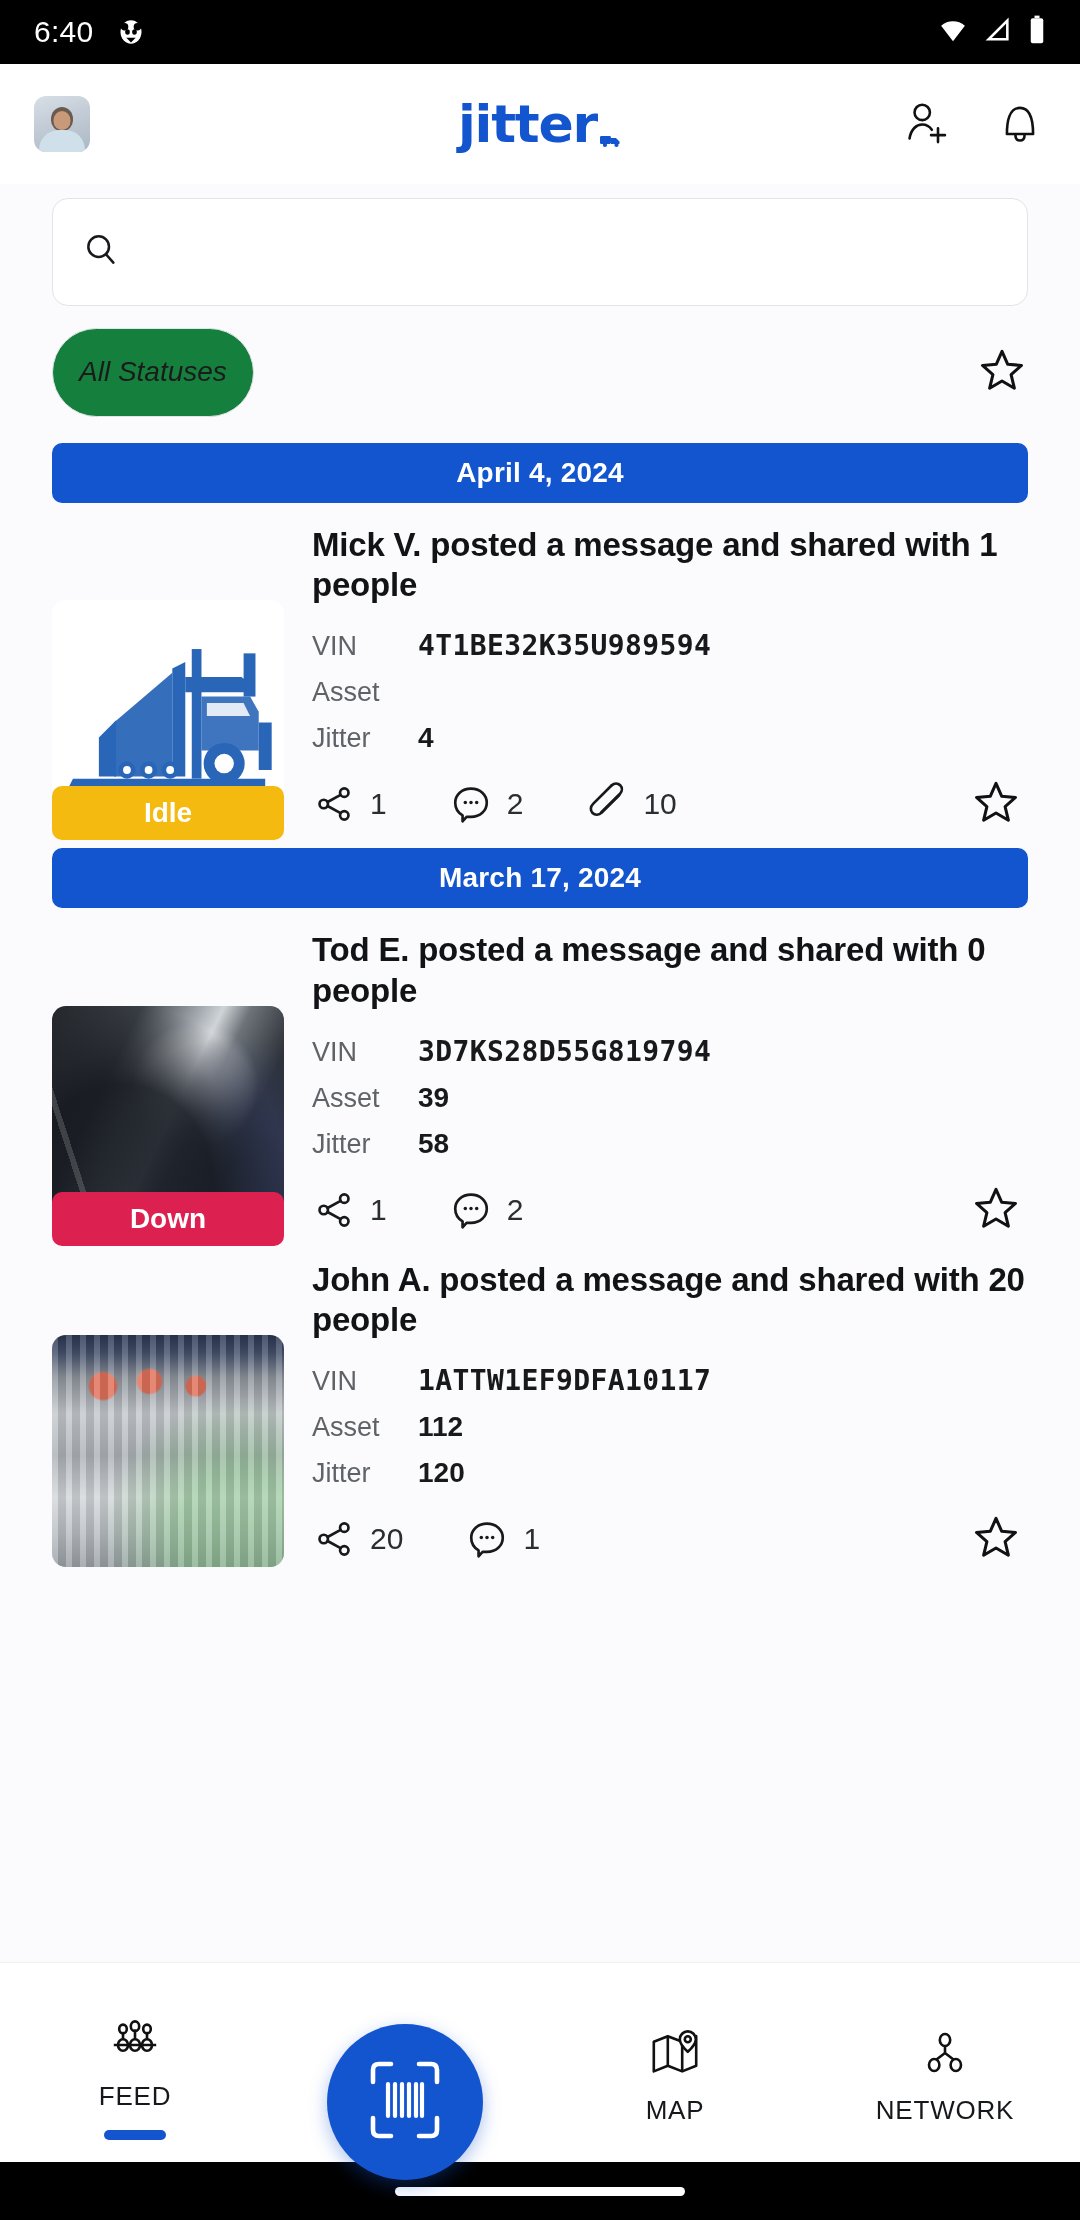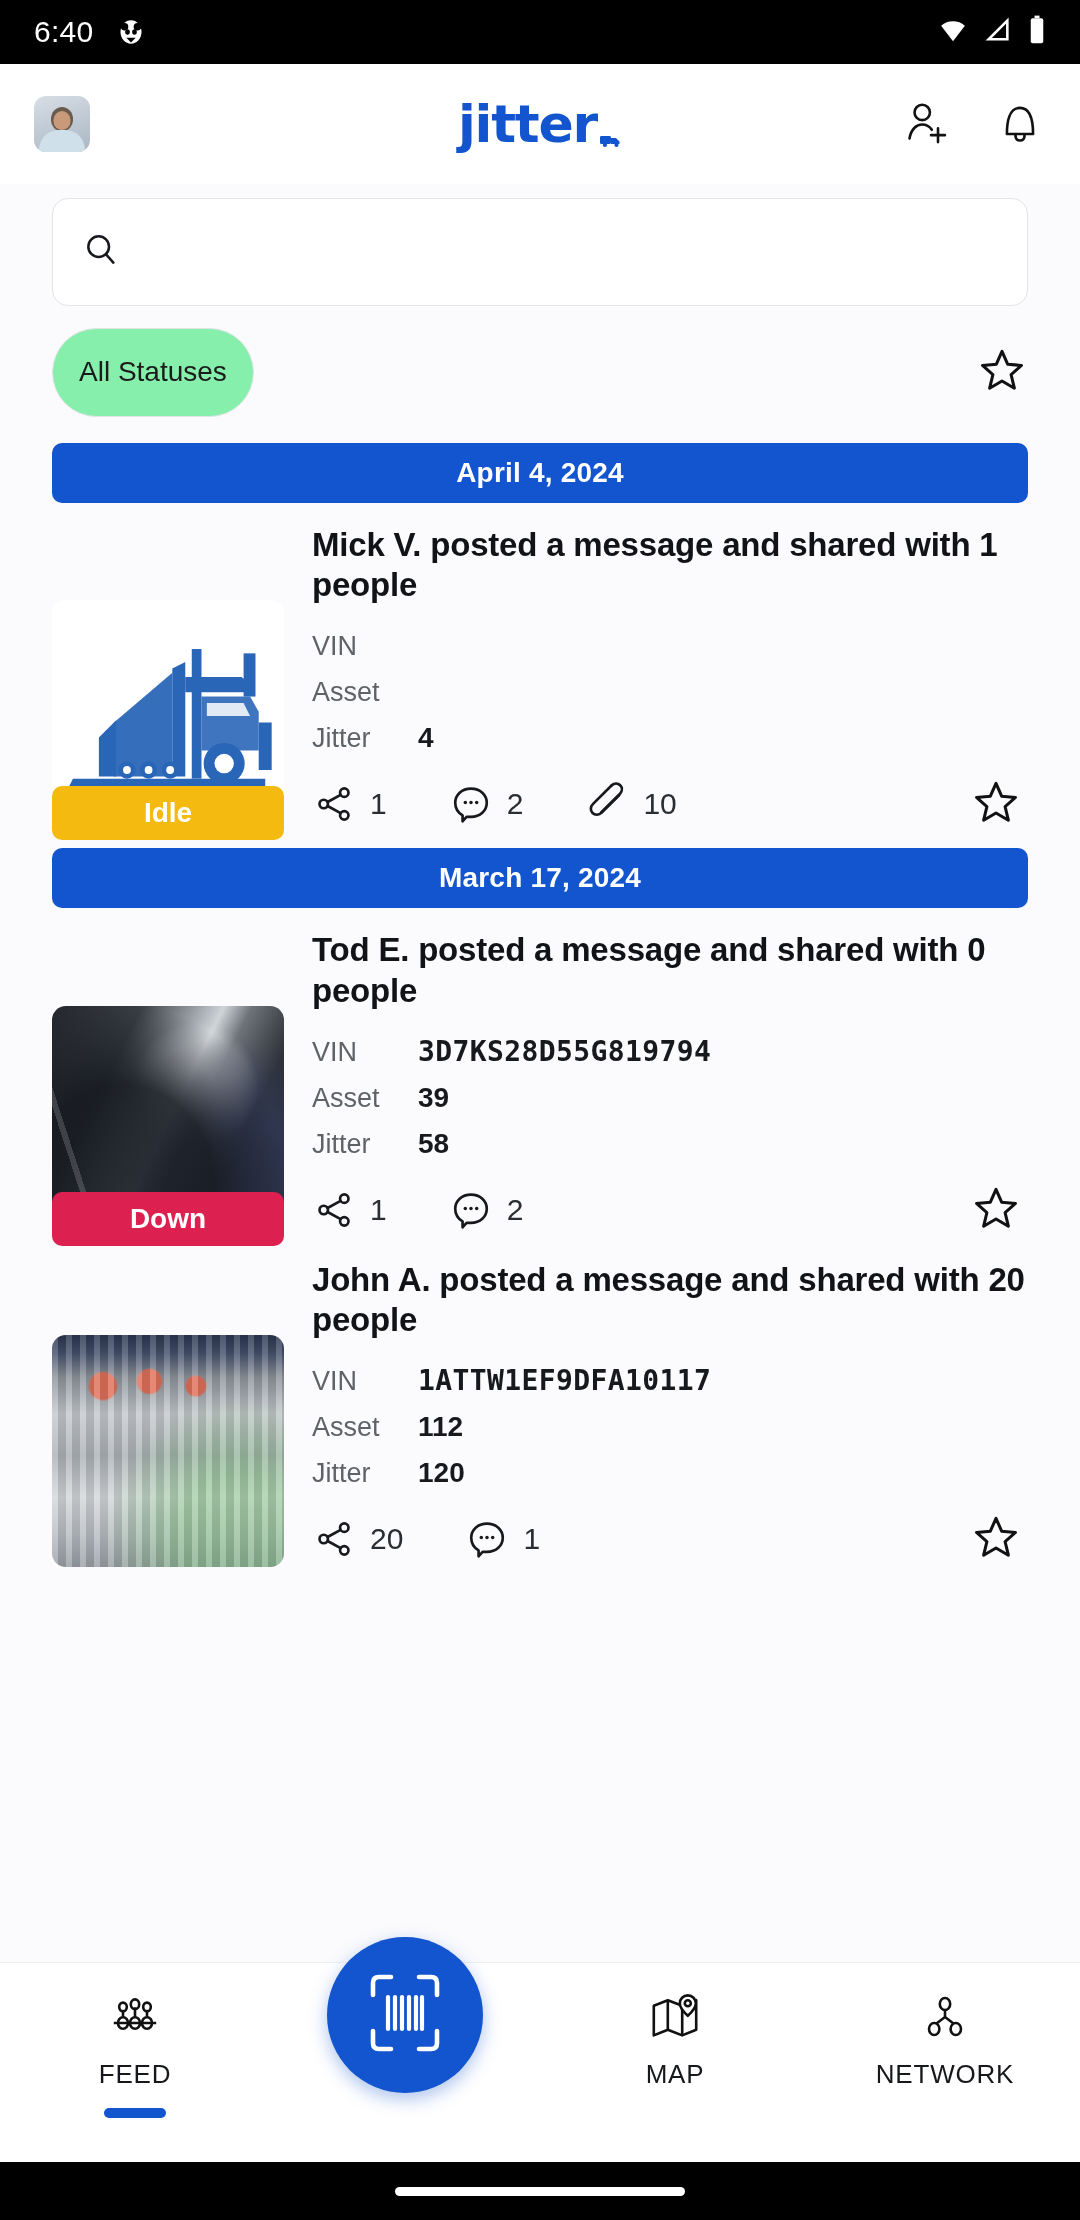--- a/index.html
+++ b/index.html
@@ -63,22 +63,22 @@
     font-size:28px; color:#333; margin-left:18px; flex:1;
   }
 
   
   .filterrow {
     flex:0 0 auto;
     display:flex; align-items:center; padding:22px 52px 10px;
   }
   .chip {
     border:1.5px solid #e3e4e8; border-radius:999px;
-    padding:28px 26px; background:#86efac;
-    font-size:28px; color:#1b1b1b; line-height:1.1;
+    padding:28px 26px; background:#15803d;
+    font-size:28px; color:#1b1b1b; line-height:1.1;font-style:italic;
   }
   .filter-star { margin-left:auto; }
 
   
   .feed { flex:1 1 auto; position:relative; overflow:hidden; padding:0 52px; }
 
   .datebar {
     background:#1354cf; border-radius:10px; height:60px;
     display:flex; align-items:center; justify-content:center;
     color:#fff; font-size:28px; font-weight:700; letter-spacing:.2px;
@@ -148,21 +148,21 @@
 
   .fade-mask {
     position:absolute; left:0; right:0; bottom:0; height:230px;
     background:linear-gradient(180deg, rgba(251,251,253,0) 0%, rgba(251,251,253,.72) 42%, rgba(251,251,253,.97) 78%, #fbfbfd 100%);
     pointer-events:none;
   }
 
   
   .bottomnav {
     flex:0 0 auto; height:200px; background:#fff;
-    display:flex; align-items:flex-start; justify-content:space-around;
+    display:flex; align-items:center; justify-content:space-around;
     padding-top:26px; position:relative;
     border-top:1px solid #f0f0f3;
   }
   .navitem { width:190px; display:flex; flex-direction:column; align-items:center; gap:10px; }
   .navlabel { font-size:26px; color:#16181b; letter-spacing:.8px; }
   .nav-underline { width:62px; height:10px; border-radius:6px; background:#1354cf; margin-top:8px; }
   .fab-slot { width:190px; position:relative; }
   .fab {
     position:absolute; left:50%; top:-52px; transform:translateX(-50%);
     width:156px; height:156px; border-radius:50%;
@@ -298,20 +298,21 @@
           </div>
           <div class="badge-wrap" style="bottom: -4px;">
             <div class="status-badge" style="background: rgb(245, 186, 16);">Idle</div>
           </div>
         </div>
         <div class="card-body">
           <div class="card-title">Mick  V. posted a message and shared with 1 people</div>
           <div class="kv">
             <div class="kv-row">
               <span class="kv-key">VIN</span>
+              <span class="kv-val ">4T1BE32K35U989594</span>
             </div>
             <div class="kv-row">
               <span class="kv-key">Asset</span>
               <span class="kv-val plain"></span>
             </div>
             <div class="kv-row">
               <span class="kv-key">Jitter</span>
               <span class="kv-val plain">4</span>
             </div>
           </div>

